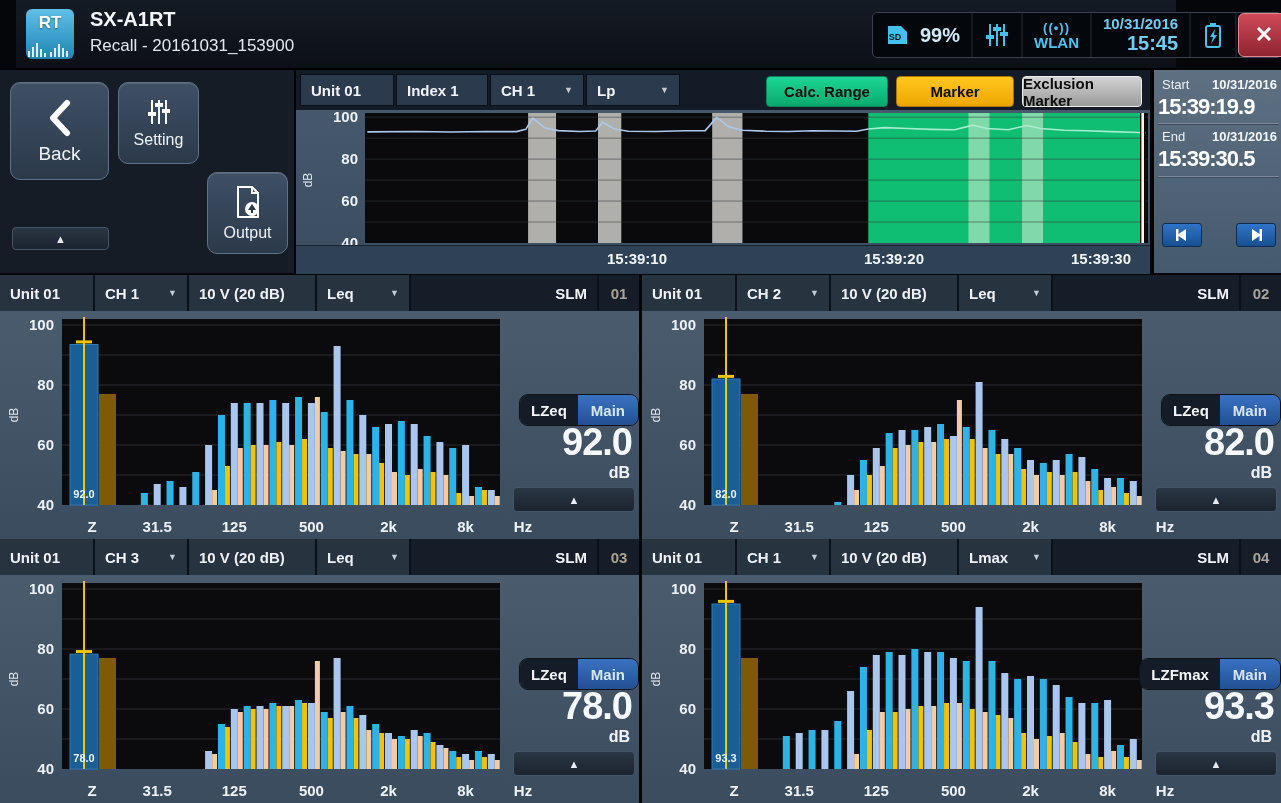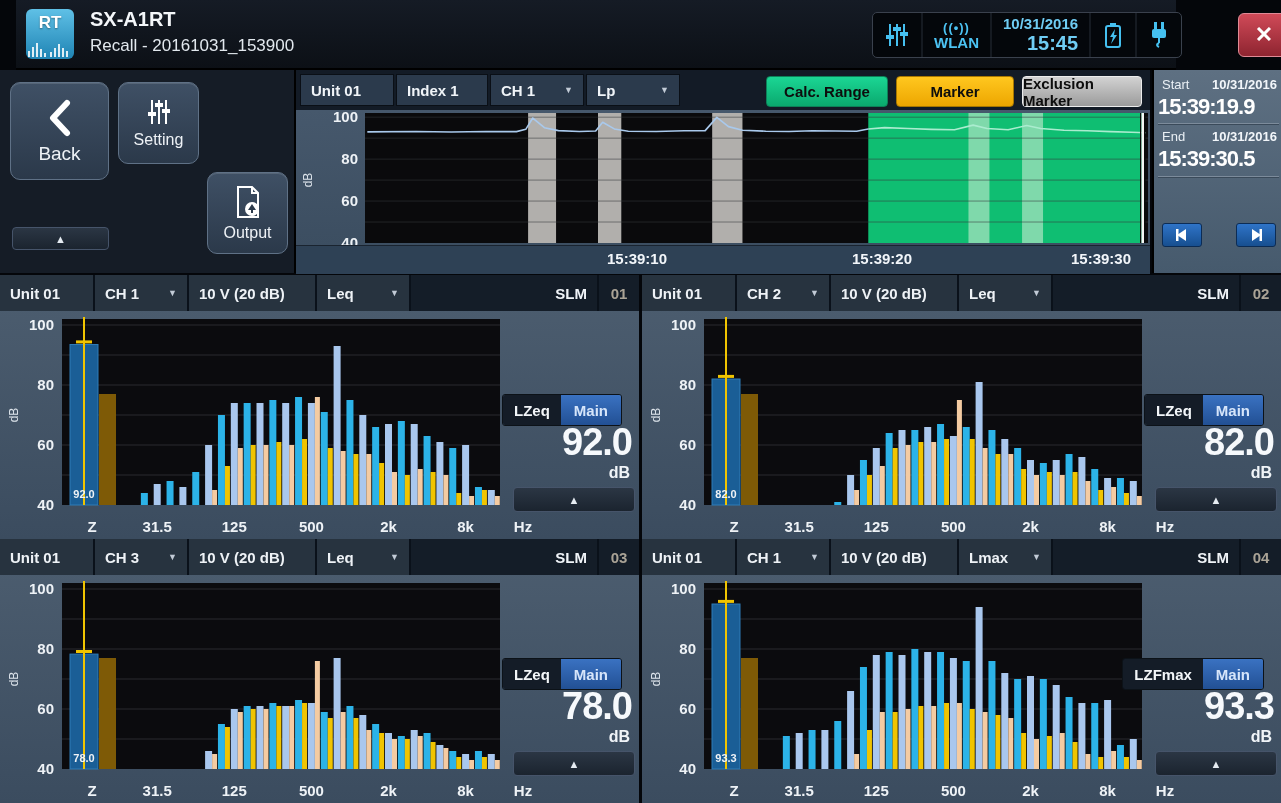--- a/index.html
+++ b/index.html
@@ -79,22 +79,22 @@
               display:flex;align-items:stretch}
   .shc{background:#27333f;border-right:2px solid #0a111a;display:flex;align-items:center;
        padding:0 10px;font-size:15px;font-weight:bold;box-sizing:border-box}
   .shc .caret{margin-left:auto;color:#c2cbd6;font-size:9px;padding-left:4px}
   .w-unit{width:95px}.w-ch{width:94px}.w-range{width:128px}.w-func{width:94px}
   .sh-spacer{flex:1}
   .slm-tag{display:flex;align-items:center;padding:12px 10px;font-size:15px;font-weight:bold;color:#f0f4f8}
   .slm-num{width:40px;border-left:2px solid #0a111a;background:#1d2general833;display:flex;align-items:center;
            justify-content:center;color:#aaa396;font-size:15px;font-weight:bold}
   .slm-chart{position:absolute;left:0;top:36px;width:640px;height:227px}
-  .tgl{position:absolute;right:17px;top:119px;display:flex;height:30px;border:1px solid #0c1218;
-       border-radius:3px;overflow:hidden}
+  .tgl{position:absolute;right:0;top:119px;display:flex;height:30px;border:1px solid #0c1218;
+       border-radius:9px;overflow:hidden}
   .tgl .fn{padding:0 11px;background:#141c27;color:#f2f5f8;display:flex;align-items:center;
            justify-content:center;font-size:15px;font-weight:bold}
   .tgl .mn{padding:0 13px;background:linear-gradient(#3a72c2,#225094);color:#d6e5fa;display:flex;
            align-items:center;justify-content:center;font-size:15px;font-weight:bold}
   .bigval{position:absolute;right:7px;top:148px;font-size:38px;font-weight:bold;color:#f6f9fc;
           letter-spacing:-1px;line-height:1}
   .valunit{position:absolute;right:9px;top:189px;font-size:16px;font-weight:bold;color:#f0f4f8}
   .slm-collapse{position:absolute;left:513px;top:212px;width:120px;height:23px}
 </style>
 </head>
@@ -115,20 +115,27 @@
           <rect x="30" y="2" width="2" height="13"></rect>
         <rect x="34" y="6" width="2" height="9"></rect>
           <rect x="38" y="9" width="2" height="6"></rect>
       </g>
     </svg>
   </div>
   <div class="app-title">SX-A1RT</div>
   <div class="app-mode">Recall - 20161031_153900</div>
 
   <div class="status">
+    <div class="seg">
+      <svg width="27" height="24">
+        <path d="M4 3 L17 3 L23 9 L23 21 L4 21 Z" fill="#45c0f0"></path>
+        <text x="11" y="17" font-size="9" font-weight="bold" fill="#06141e" text-anchor="middle">SD</text>
+      </svg>
+      <span class="sdpct">99%</span>
+    </div>
     <div class="seg">
       <svg width="26" height="26">
         <g stroke="#45c0f0" stroke-width="2">
           <line x1="6" y1="2" x2="6" y2="24"></line>
             <line x1="13" y1="2" x2="13" y2="24"></line>
             <line x1="20" y1="2" x2="20" y2="24"></line>
         </g>
         <g fill="#45c0f0">
           <rect x="2" y="13" width="8" height="4"></rect>
             <rect x="9" y="5" width="8" height="4"></rect>
@@ -252,21 +259,21 @@
       <rect x="845.5" y="3" width="2.5" height="130" fill="#f4f6f4"></rect>
       <rect x="848" y="3" width="1.5" height="130" fill="#0a0a0a"></rect>
       <text x="62" y="12.180000000000007" fill="#eef2f6" font-size="15" font-weight="bold" text-anchor="end">100</text>
       <text x="62" y="54.120000000000005" fill="#eef2f6" font-size="15" font-weight="bold" text-anchor="end">80</text>
       <text x="62" y="96.06" fill="#eef2f6" font-size="15" font-weight="bold" text-anchor="end">60</text>
       <text x="62" y="138" fill="#eef2f6" font-size="15" font-weight="bold" text-anchor="end">40</text>
       <text x="16" y="70" fill="#dde4eb" font-size="12" font-weight="normal" text-anchor="middle" transform="rotate(-90 16 70)">dB</text>
     </svg></div>
 <div class="tc-timebar">
   <span class="tlabel" style="left:341px">15:39:10</span>
-  <span class="tlabel" style="left:586px">15:39:20</span>
+  <span class="tlabel" style="left:598px">15:39:20</span>
   <span class="tlabel" style="left:805px">15:39:30</span>
 </div>
 
 <div class="tc-info">
   <span class="ti-lab" style="top:7px">Start</span>
   <span class="ti-date" style="top:7px">10/31/2016</span>
   <span class="ti-time" style="top:24px">15:39:19.9</span>
   <div class="ti-div" style="top:53px"></div>
   <span class="ti-lab" style="top:59px">End</span>
   <span class="ti-date" style="top:59px">10/31/2016</span>

